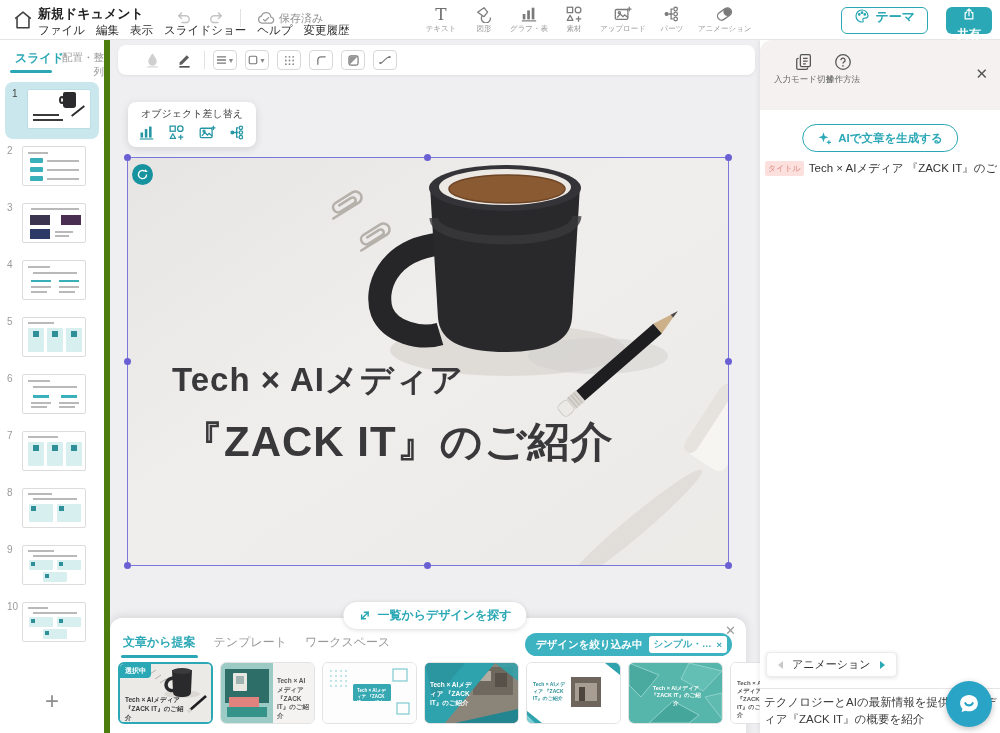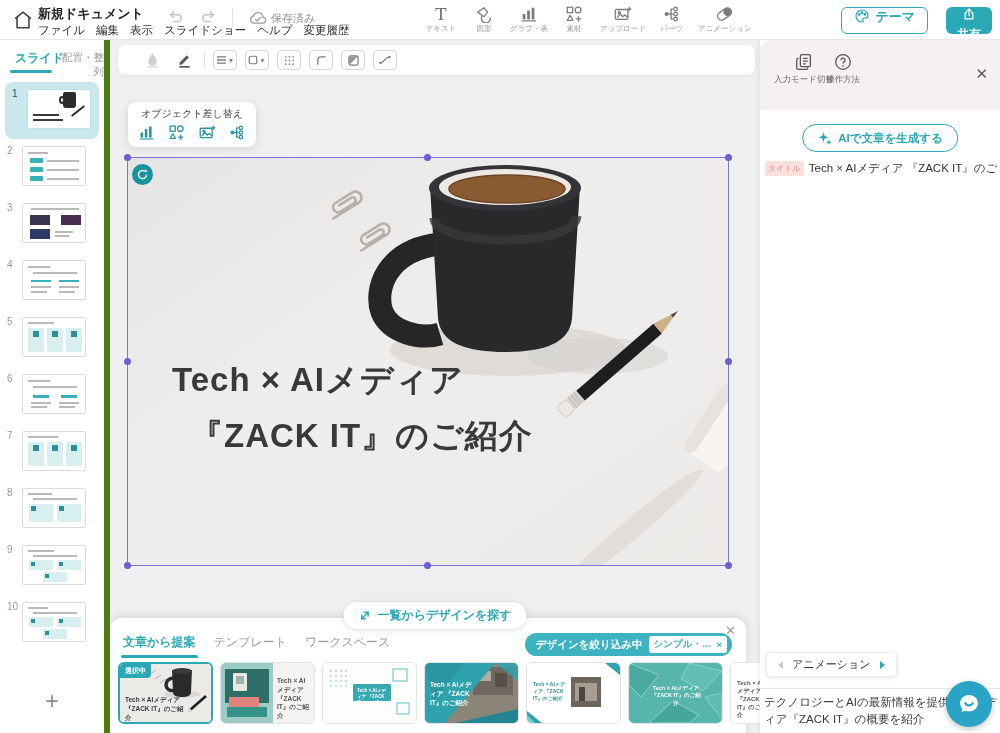--- a/index.html
+++ b/index.html
@@ -5,21 +5,21 @@
   * { margin:0; padding:0; box-sizing:border-box; }
   html,body { width:1000px; height:733px; font-family:"Liberation Sans", sans-serif; background:#fff; }
   .app { position:relative; width:1000px; height:733px; overflow:hidden; background:#efeef0; }
 
   
   .topbar { position:absolute; top:0; left:0; width:1000px; height:40px; background:#fff; border-bottom:1px solid #e6e6e6; z-index:30; }
   .home-btn { position:absolute; left:10px; top:7px; width:26px; height:26px; display:flex; align-items:center; justify-content:center; cursor:pointer; }
   .doc-title { position:absolute; left:38px; top:5px; font-size:13px; font-weight:bold; color:#1f1f1f; }
   .menubar { position:absolute; left:38px; top:23px; display:flex; gap:11px; font-size:11.5px; color:#2e2e2e; }
   .menubar span { cursor:pointer; }
-  .hist-group { position:absolute; left:168px; top:9px; display:flex; gap:16px; }
+  .hist-group { position:absolute; left:176px; top:9px; display:flex; align-items:center; gap:16px; }
   .vdiv { width:1px; height:18px; background:#e2e2e2; }
   .saved { display:flex; align-items:center; gap:4px; font-size:11px; color:#8f8f8f; }
   .tools { position:absolute; left:424px; top:3px; display:flex; gap:9px; }
   .tool { display:flex; flex-direction:column; align-items:center; gap:1px; min-width:34px; cursor:pointer; }
   .tool .tlabel { font-size:7.5px; color:#9a9a9a; white-space:nowrap; }
   .tool .tic { height:20px; display:flex; align-items:flex-end; justify-content:center; }
   .tic-T { font-family:"DejaVu Serif", serif; font-size:17px; color:#6f6f6f; line-height:1; }
   .btn-theme { position:absolute; right:72px; top:7px; height:27px; padding:0 12px; display:flex; gap:5px; border:1.5px solid #2ba8b5; border-radius:6px; color:#2ba8b5; font-size:13px; font-weight:bold; background:#fff; cursor:pointer; }
   .btn-share { position:absolute; right:8px; top:7px; height:27px; padding:0 11px; display:flex; align-items:center; gap:5px; border-radius:6px; color:#fff; font-size:12px; font-weight:bold; background:#2ba8b5; cursor:pointer;flex-direction:column; }
 
@@ -57,21 +57,21 @@
   .cv-popup { position:absolute; left:18px; top:62px; width:128px; height:45px; background:#fff; border-radius:8px; box-shadow:0 2px 8px rgba(0,0,0,.12); }
   .cv-popup .plabel { display:block; text-align:center; font-size:10px; color:#3c3c3c; padding-top:5px; }
   .cv-popup .picons { display:flex; justify-content:space-between; padding:3px 10px 0 10px; }
   .cv-popup .picons span { cursor:pointer; }
 
   
   .slide-img { position:absolute; left:18px; top:118px; width:600px; height:407px; outline:1.5px solid #7b76dc; background:#eceae8; }
   .hdl { position:absolute; width:7px; height:7px; border-radius:50%; background:#6a60d4; z-index:5; cursor:pointer; }
   .rot-badge { position:absolute; left:4px; top:6px; width:21px; height:21px; border-radius:50%; background:#17939f; display:flex; align-items:center; justify-content:center; z-index:6; cursor:pointer; }
   .slide-title1 { position:absolute; left:44px; top:200px; font-size:33px; font-weight:800; color:#39383a; letter-spacing:1px; cursor:text; }
-  .slide-title2 { position:absolute; left:62px; top:256px; font-size:33px; font-weight:800; color:#39383a; letter-spacing:1px; cursor:text; }
+  .slide-title2 { position:absolute; left:53px; top:256px; font-size:42px; font-weight:800; color:#39383a; letter-spacing:1px; cursor:text; }
 
   
   .explore-pill { position:absolute; left:50%; transform:translateX(-50%); top:562px; height:27px; padding:0 15px; background:#fff; border-radius:15px; box-shadow:0 1px 5px rgba(0,0,0,.15); display:flex; align-items:center; gap:6px; color:#2ba8b5; font-size:12px; font-weight:bold; z-index:8; cursor:pointer; }
 
   
   .bottom-panel { position:absolute; left:0; top:578px; width:636px; height:155px; background:#fff; border-radius:12px 12px 0 0; box-shadow:0 -2px 10px rgba(0,0,0,.10); z-index:6; }
   .bp-close { position:absolute; right:10px; top:5px; font-size:13px; color:#9a9a9a; cursor:pointer; }
   .bp-tabs { position:absolute; left:13px; top:16px; display:flex; gap:18px; font-size:12px; color:#9a9a9a; }
   .bp-tabs .t0 { color:#2ba8b5; font-weight:bold; position:relative; }
   .bp-tabs .t0::after { content:""; position:absolute; left:-2px; right:-2px; bottom:-7px; height:3px; background:#2ba8b5; border-radius:2px; }

